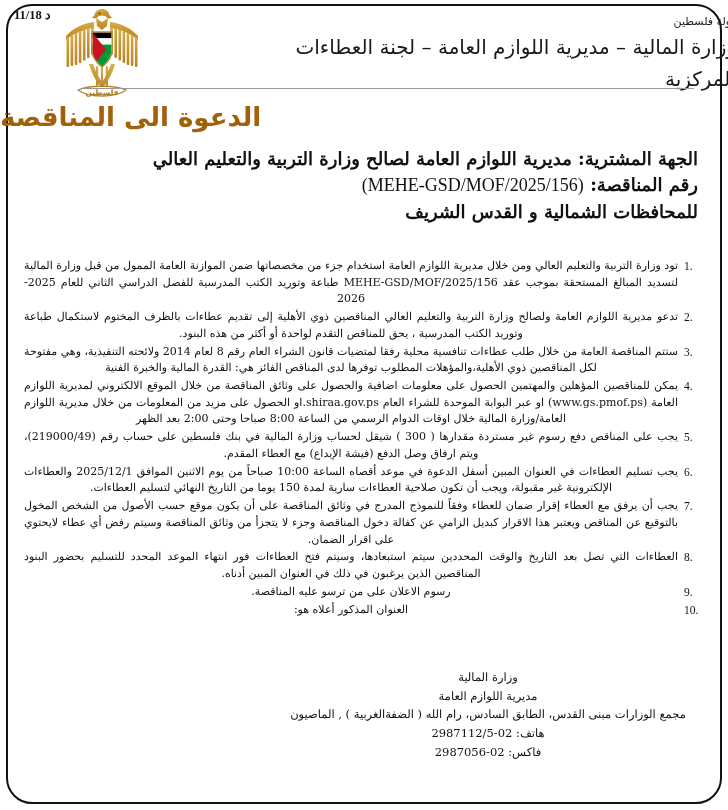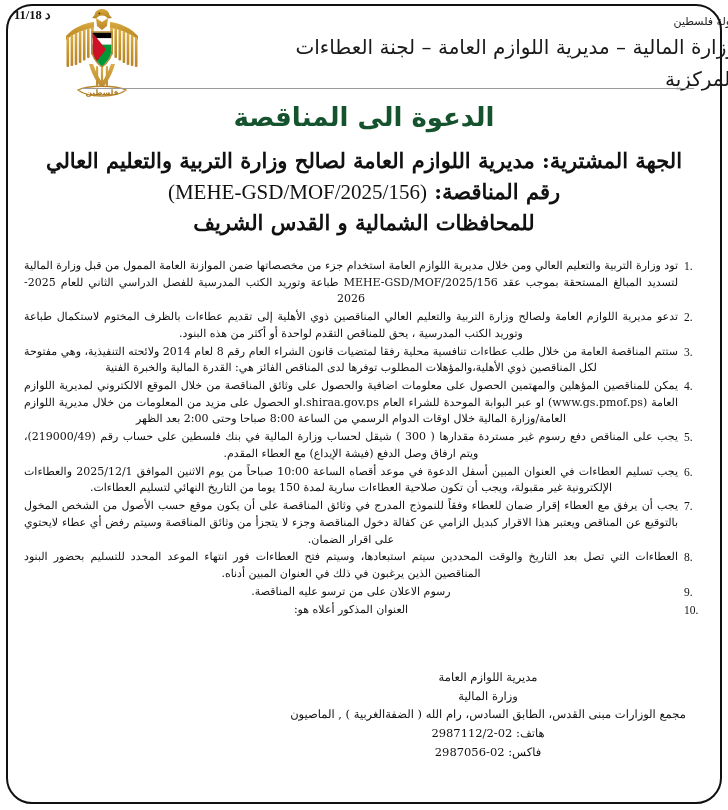--- a/index.html
+++ b/index.html
@@ -88,43 +88,44 @@
     height: 1px;
     background: #9a9a9a;
   }
 
   
   .doc-title {
     position: absolute;
     left: 0;
     top: 102px;
     width: 728px;
-    text-align: center;
+    text-align: left;
     font-family: "DejaVu Sans", sans-serif;
     font-size: 26px;
     font-weight: 700;
-    color: #14532d;
+    color: #a16207;
     letter-spacing: 0px;
   }
 
   
   .intro {
     position: absolute;
     right: 30px;
     top: 146px;
     width: 668px;
     text-align: center;
     color: #111;
     font-family: "DejaVu Serif", serif;
   }
   .intro-line {
-    font-size: 21px;
+    font-size: 18px;
     line-height: 1.47;
     font-weight: 700;
     white-space: nowrap;
+    text-align: right;
   }
   .ltr {
     direction: ltr;
     unicode-bidi: embed;
     font-family: "Liberation Serif", serif;
     font-weight: 400;
   }
 
   
   .clauses {
@@ -329,21 +330,21 @@
     </div>
 
     <div class="clause">
       <div class="clause-num">10.</div>
       <div class="clause-body">العنوان المذكور أعلاه هو:</div>
     </div>
 
   </div>
 
   <div class="address">
+    <div class="address-line">وزارة المالية</div>
     <div class="address-line">مديرية اللوازم العامة</div>
-    <div class="address-line">وزارة المالية</div>
     <div class="address-line">مجمع الوزارات مبنى القدس، الطابق السادس، رام الله ( الضفةالغربية ) , الماصيون</div>
-    <div class="address-line">هاتف: 02-2987112/2</div>
+    <div class="address-line">هاتف: 02-2987112/5</div>
     <div class="address-line">فاكس: 02-2987056</div>
   </div>
 
 
 </div>
 
 </body></html>

